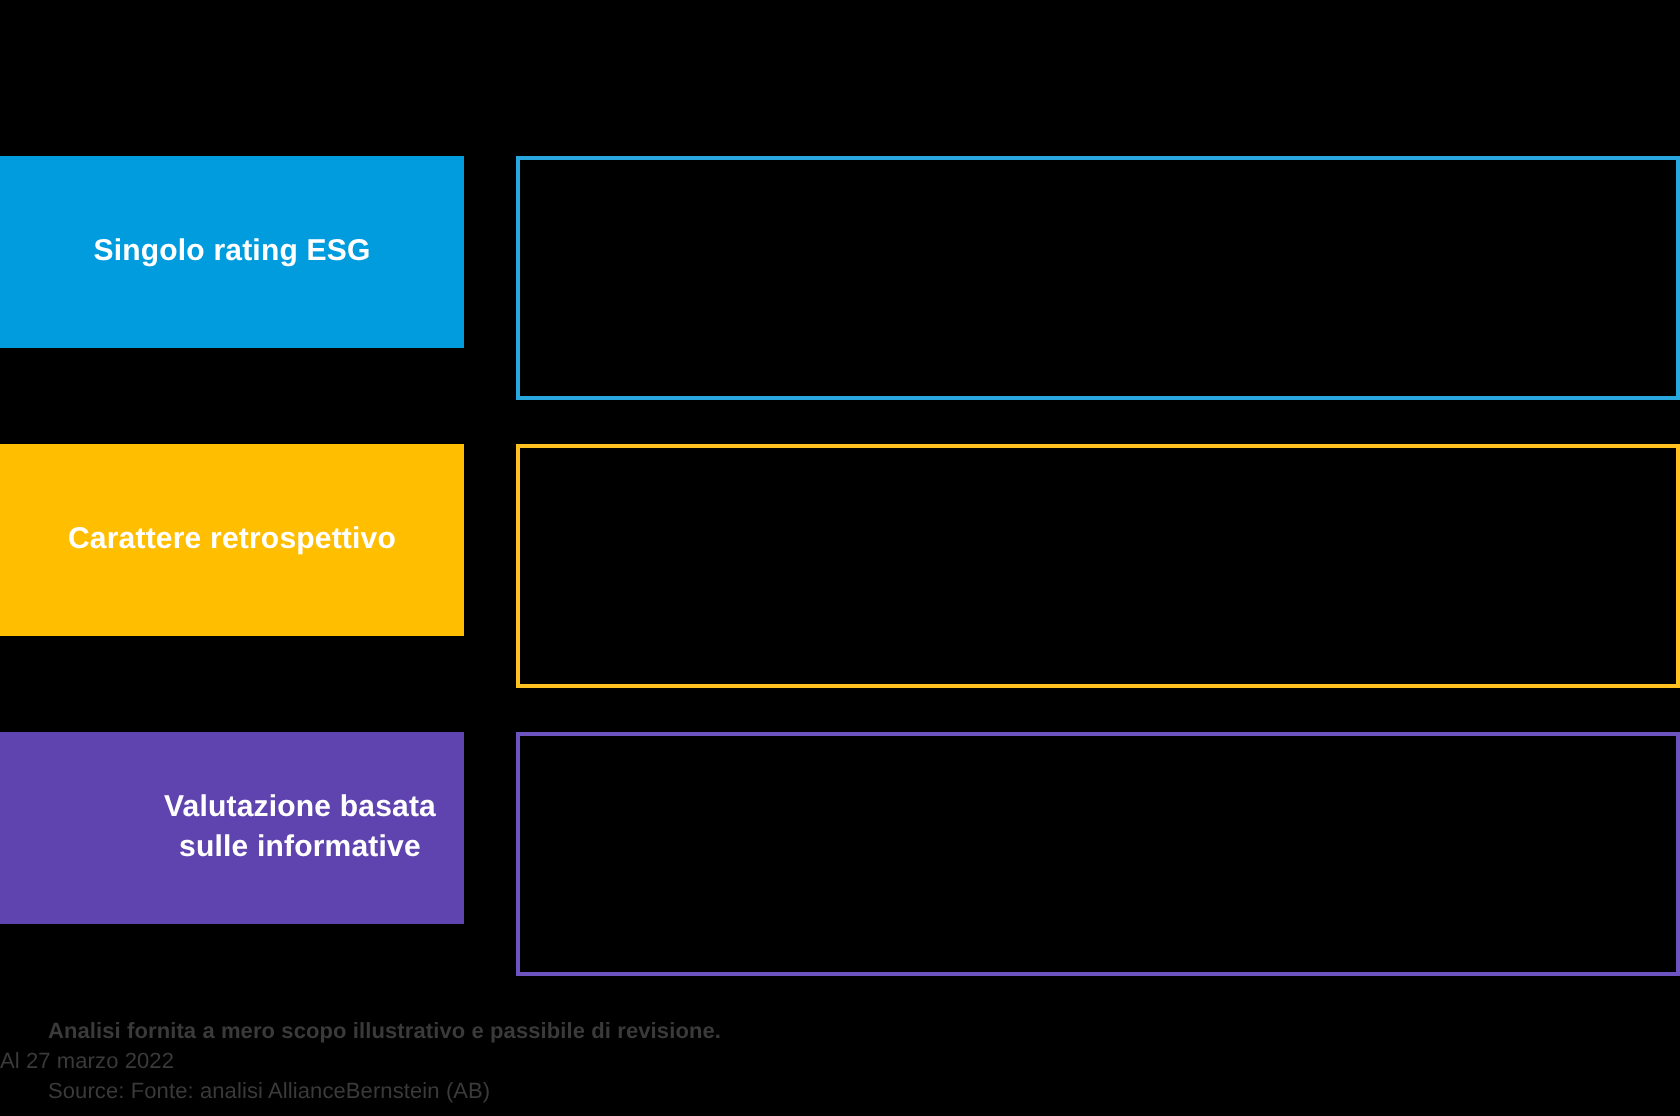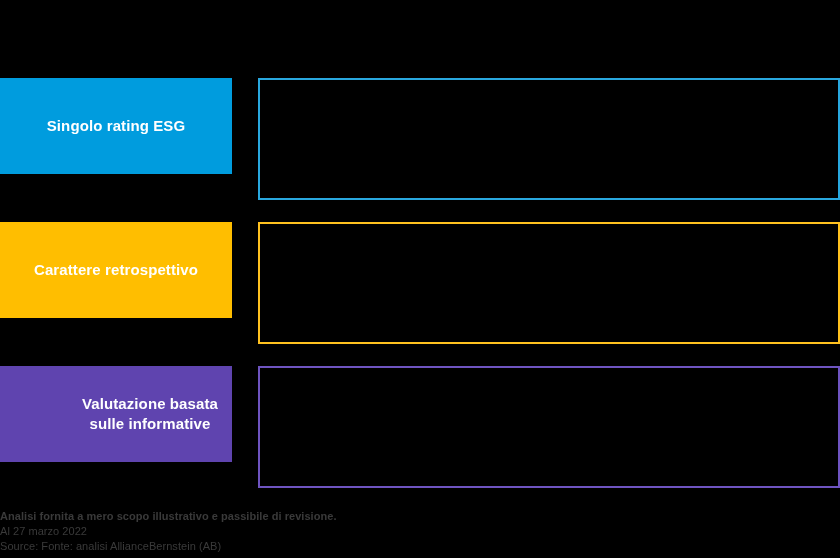--- a/index.html
+++ b/index.html
@@ -88,20 +88,21 @@
   }
   #footnote .fn-line {
     color: #3a3a3a;
     font-size: 11px;
     line-height: 15px;
     letter-spacing: 0.05px;
     white-space: nowrap;
   }
   #footnote .fn-line.fn-strong {
     font-weight: bold;
+    margin-left: 24px;
   }
 </style>
 </head>
 <body style="background: rgb(0, 0, 0);">
 
 <div id="slide" style="background: rgb(0, 0, 0);">
 
   <div class="row row-1">
     <div class="label-card" id="label-card-0" style="background: rgb(0, 156, 222);">
       <span class="label-text" style="color: rgb(255, 255, 255);">Singolo rating ESG</span>
@@ -126,16 +127,16 @@
 sulle informative</span>
     </div>
     <div class="detail-card" id="detail-card-2" style="border-color: rgb(110, 84, 192);">
       <span class="detail-text"></span>
     </div>
   </div>
 
   <div id="footnote">
     <div class="fn-line fn-strong" style="color: rgb(58, 58, 58);">Analisi fornita a mero scopo illustrativo e passibile di revisione.</div>
     <div class="fn-line" style="color: rgb(58, 58, 58);">Al 27 marzo 2022</div>
-    <div class="fn-line" style="color: rgb(58, 58, 58);">Source: Fonte: analisi AllianceBernstein (AB)</div>
+    <div class="fn-line" style="color: rgb(58, 58, 58); padding-left: 24px;">Source: Fonte: analisi AllianceBernstein (AB)</div>
   </div>
 
 </div>
 
 </body></html>

